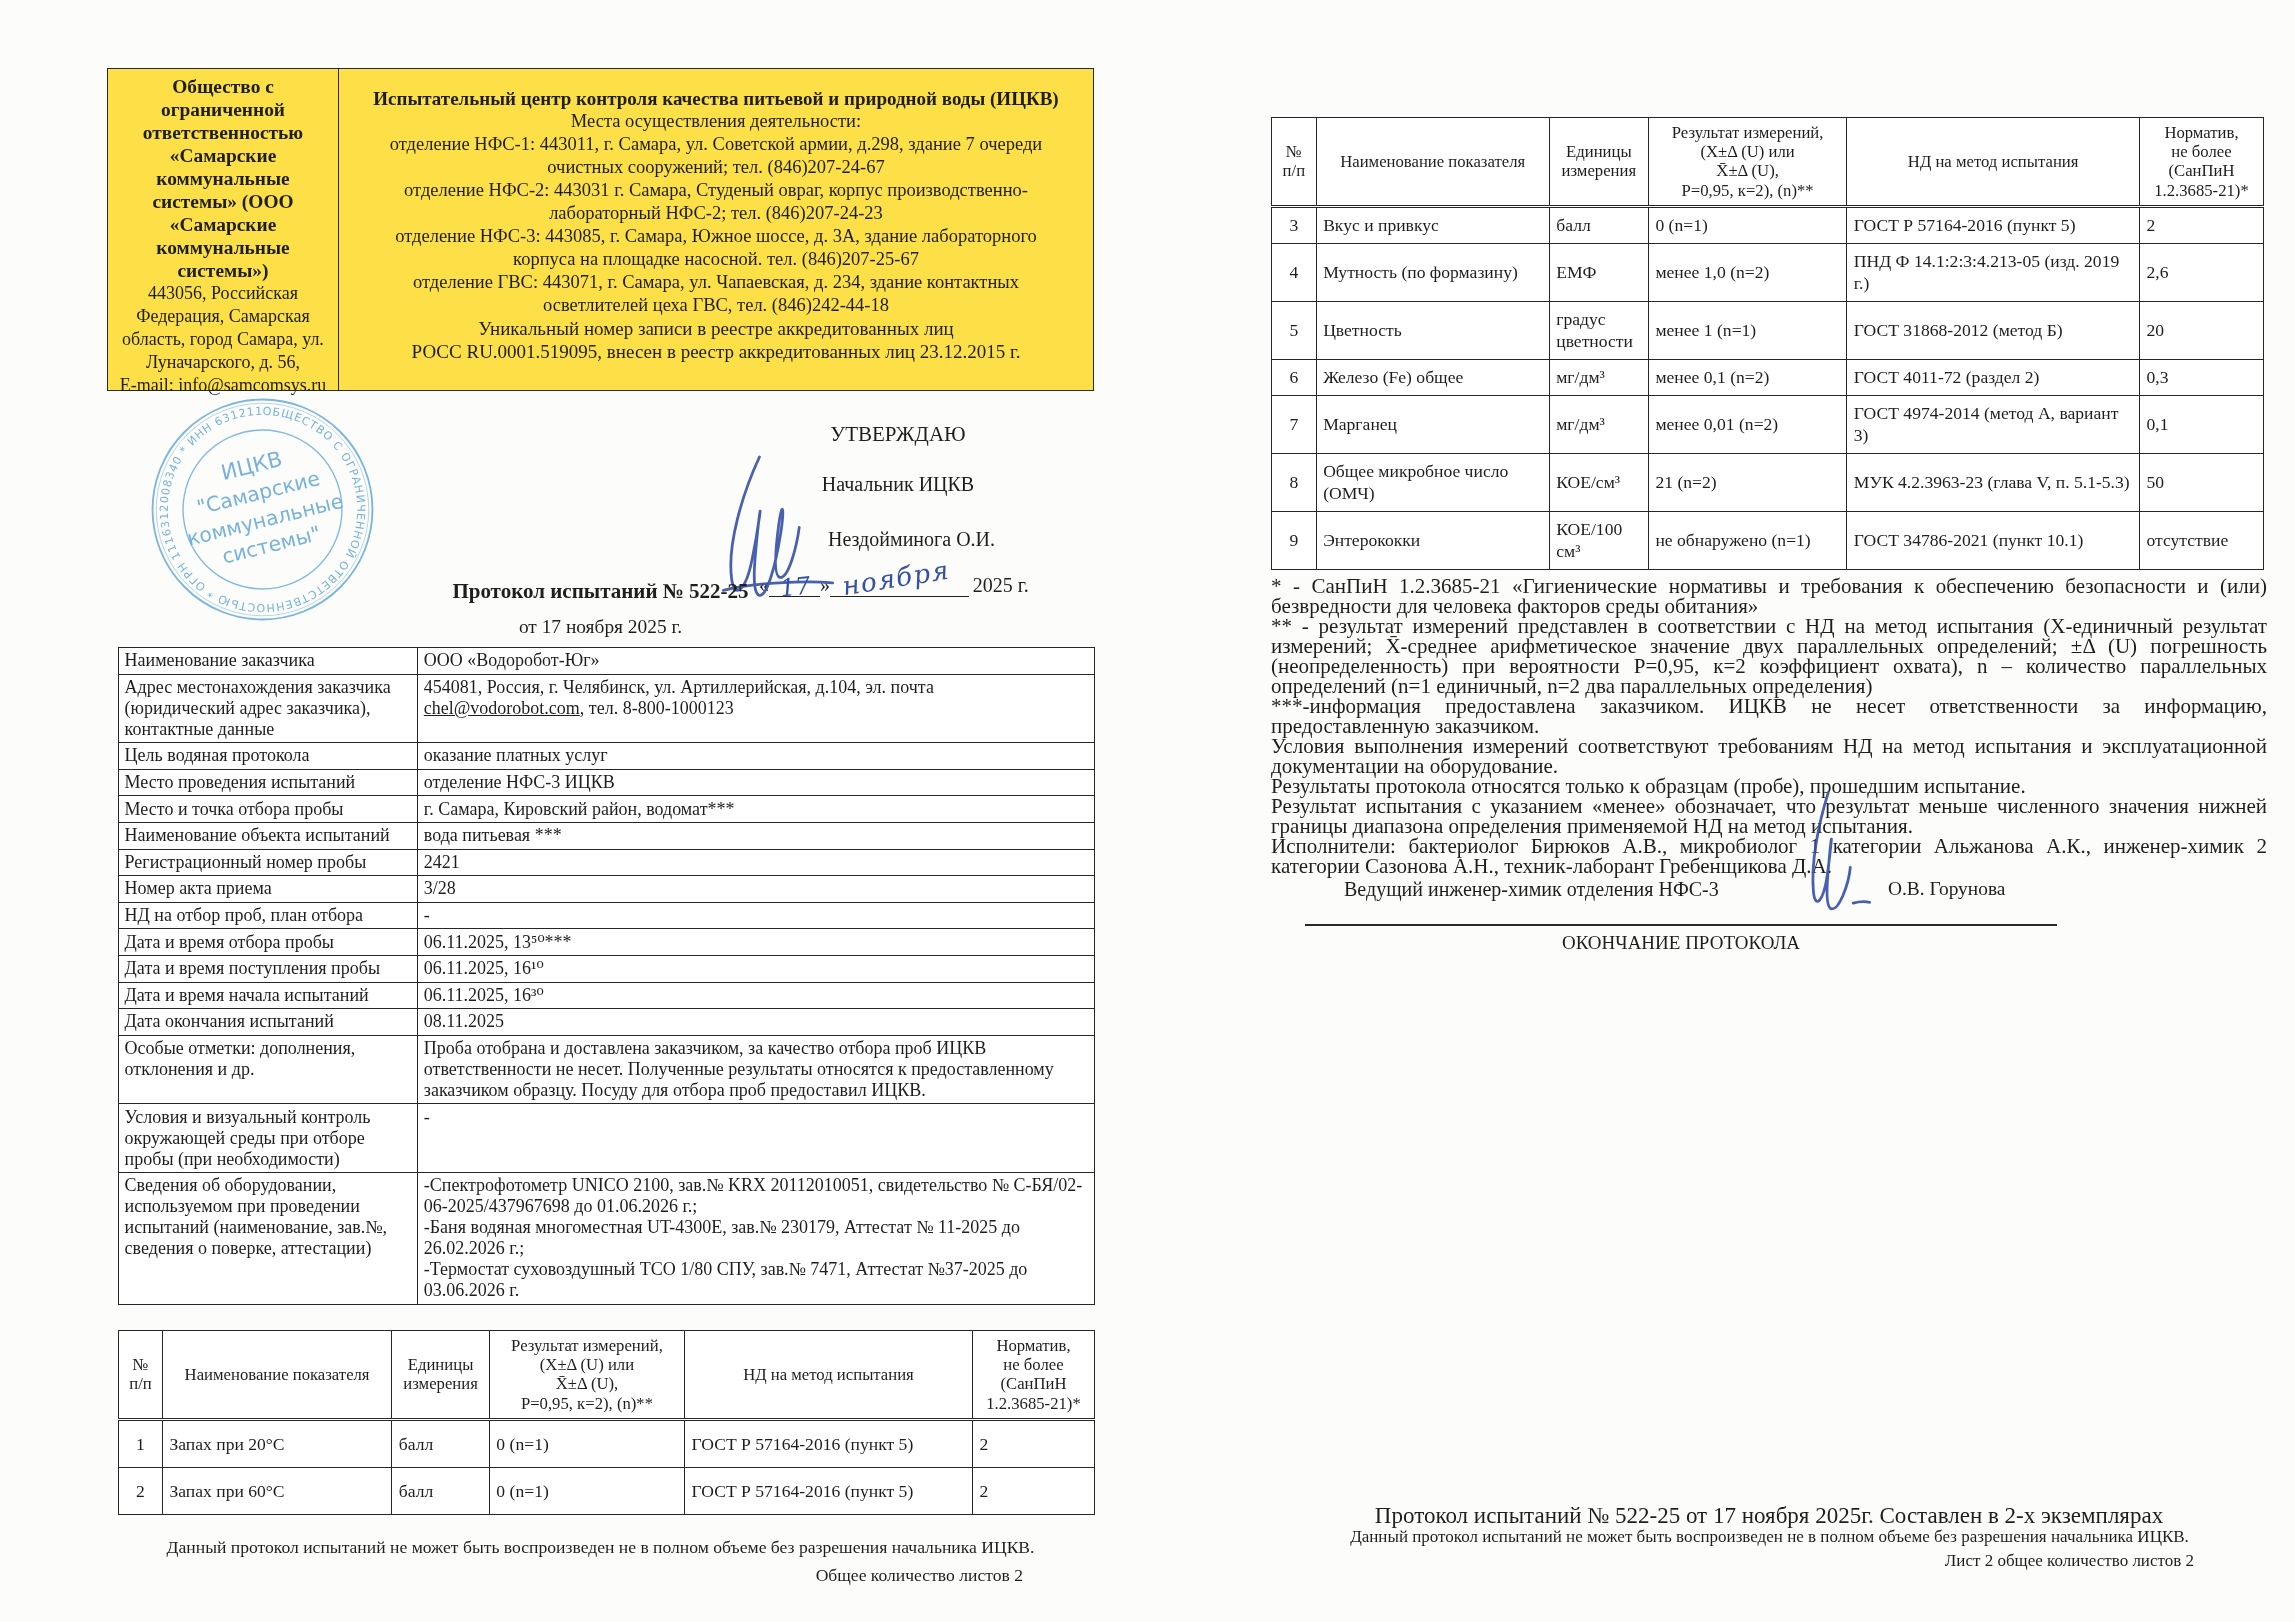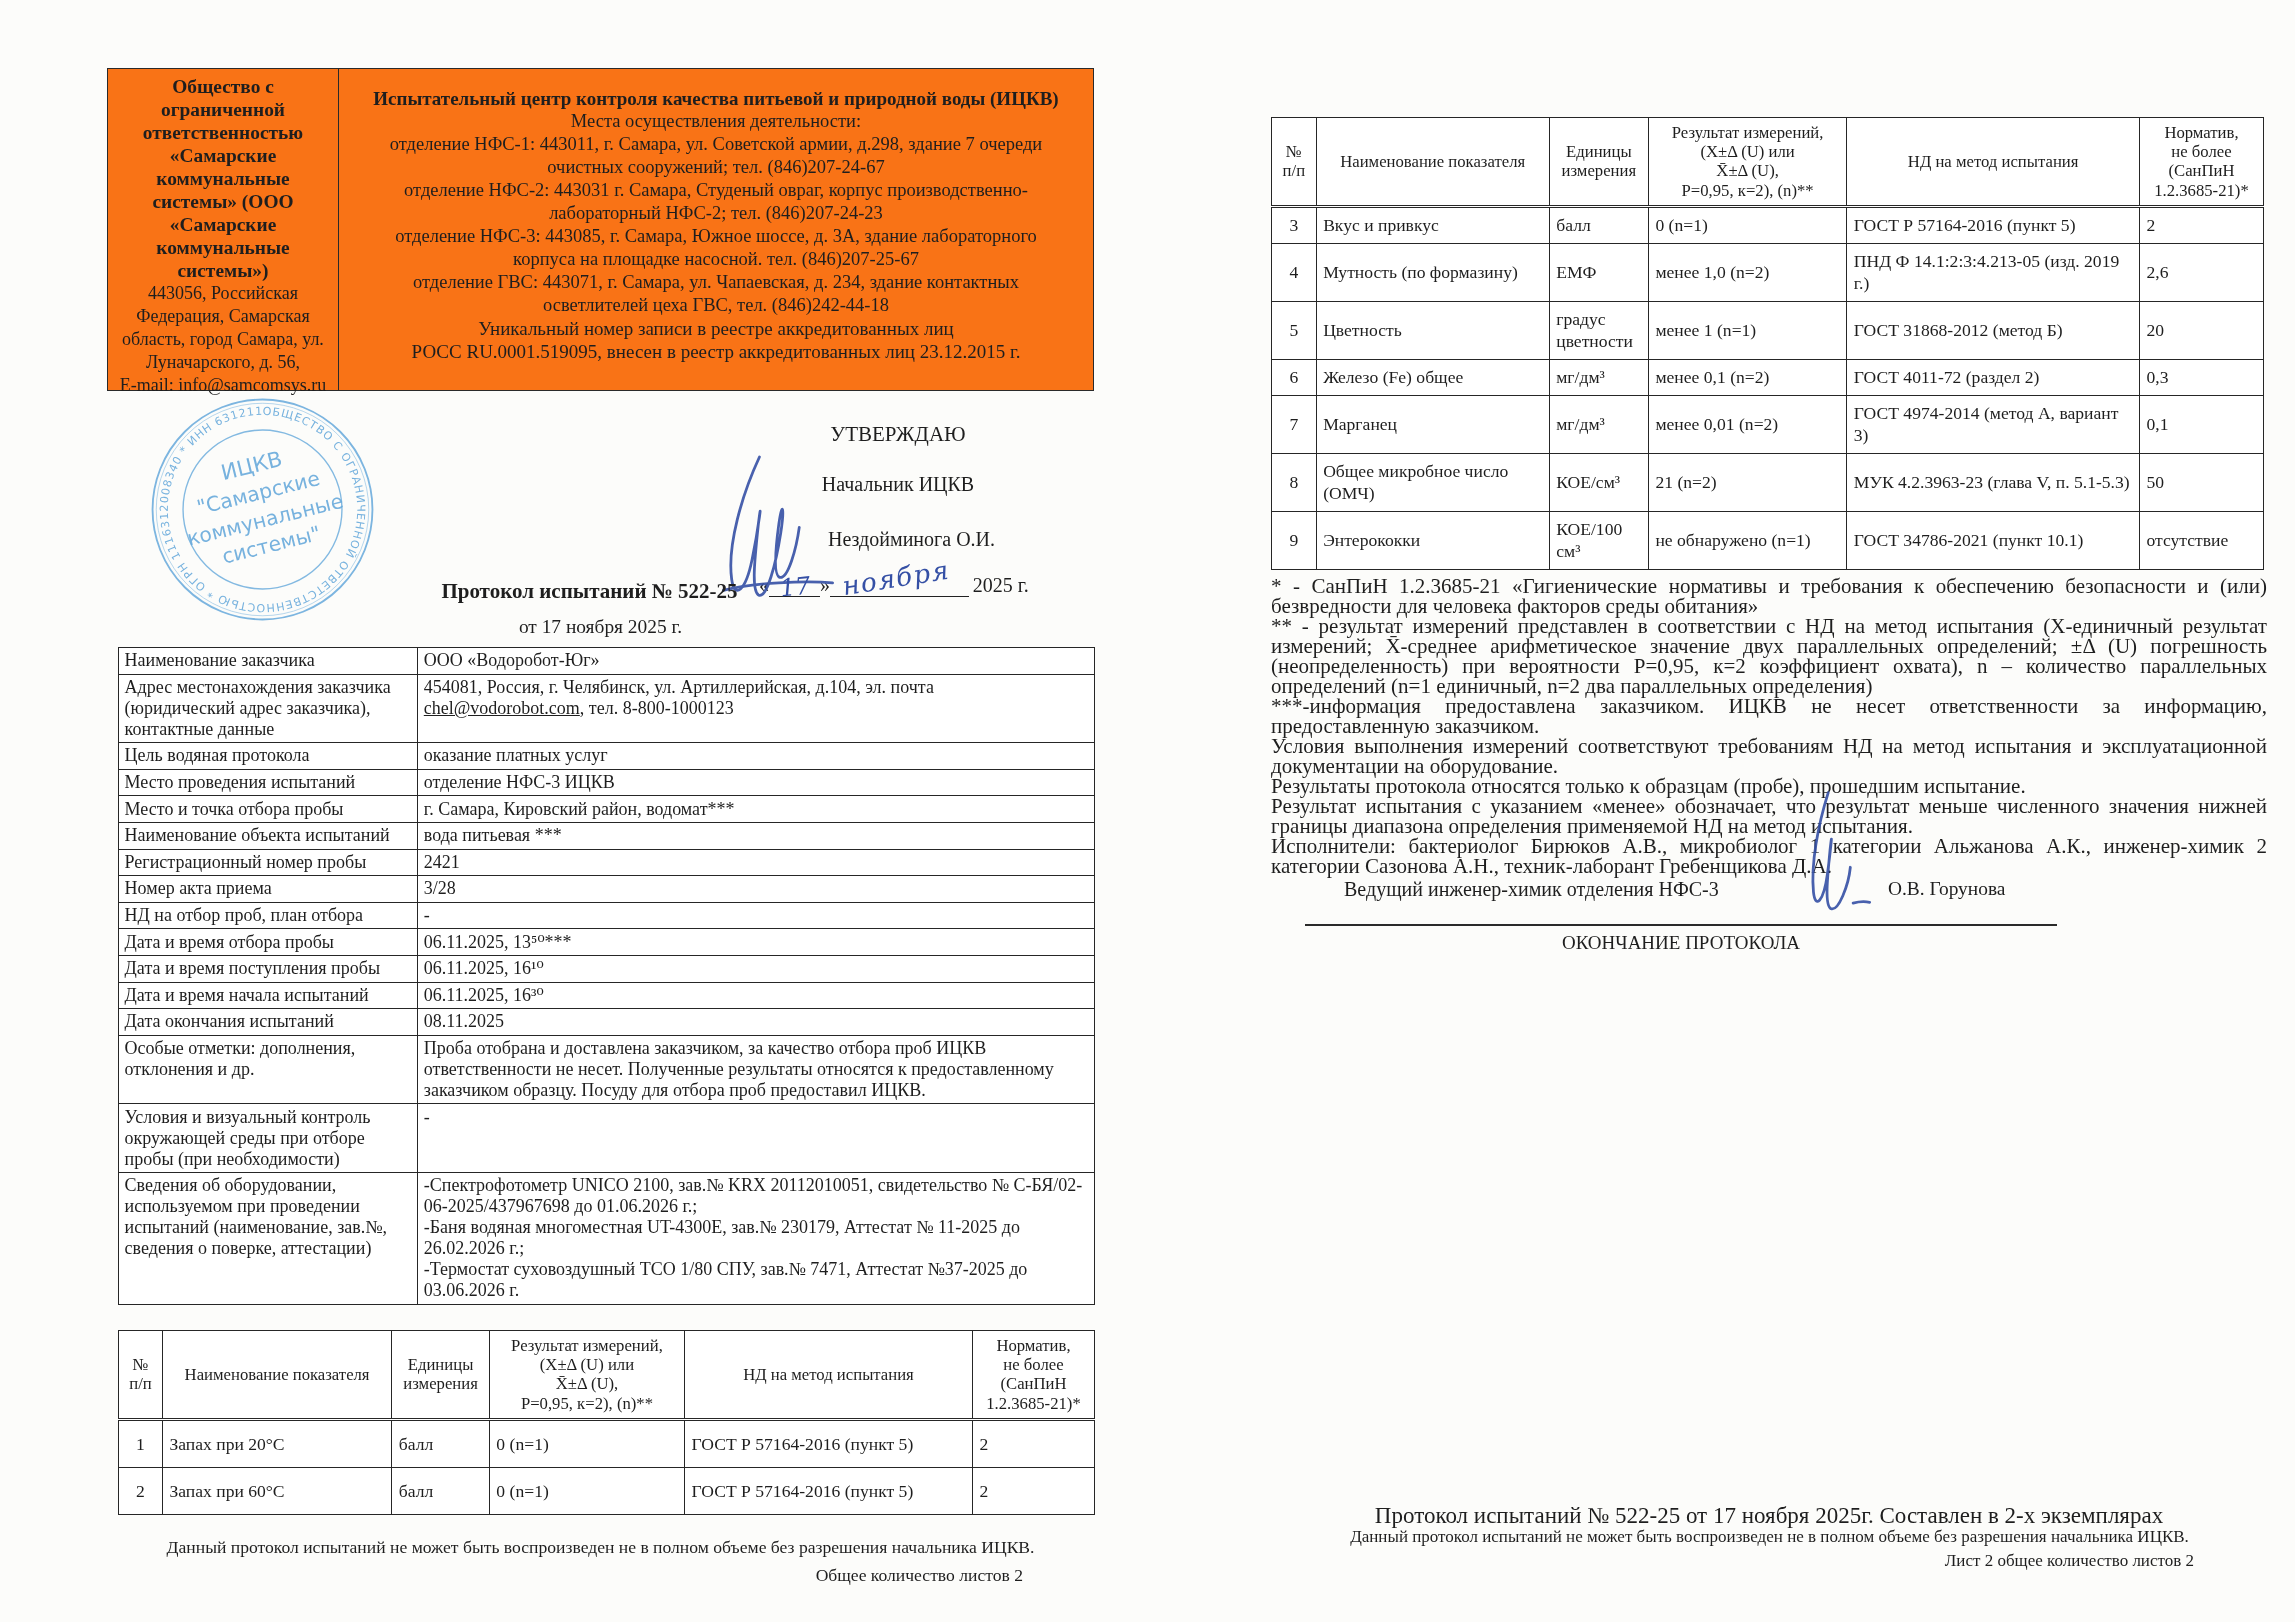--- a/index.html
+++ b/index.html
@@ -13,21 +13,21 @@
   }
   .abs{position:absolute;}
   .prelines{white-space:pre-line;}
   .center{text-align:center;}
   .bold{font-weight:bold;}
 
   
   .hdr-table{
     left:107px;top:68px;width:987px;height:323px;
     display:flex;border:1.9px solid #2a2a2a;box-sizing:border-box;
-    background:#f97316;
+    background:#fde047;
   }
   .hdr-left{
     width:231px;border-right:1.9px solid #2a2a2a;box-sizing:border-box;
     padding:5.6px 4.6px;text-align:center;
   }
   .org-name{font-weight:bold;font-size:19.4px;line-height:23px;}
   .org-addr{font-size:18px;line-height:23px;text-align:center;}
   .hdr-right{flex:1;padding:7.4px 14px;text-align:center;}
   .c-title{font-weight:bold;font-size:19px;line-height:23px;margin-top:10.2px;}
   .c-branches{font-size:18.5px;line-height:23px;}
@@ -44,21 +44,21 @@
   .blank{display:inline-block;border-bottom:1.4px solid #222;height:18.5px;vertical-align:bottom;}
   .blank1{width:51px;}
   .blank2{width:139px;margin-right:3.7px;}
   .hand{color:#3550a5;font-style:italic;font-family:"DejaVu Serif",serif;}
   .hand-day{left:780px;top:573px;font-size:24px;transform:rotate(-6deg);}
   .hand-month{left:842px;top:563px;font-size:26px;transform:rotate(-9deg);letter-spacing:1.4px;}
   .sig1{left:715px;top:444px;width:125px;height:176px;}
   .sig2{left:1772px;top:782px;width:106px;height:153px;}
 
   
-  .title1{left:96px;top:579px;width:987px;font-size:21px;}
+  .title1{left:107px;top:579px;width:987px;font-size:21px;}
   .title2{left:107px;top:616px;width:987px;font-size:19.4px;}
 
   
   .info{
     left:118px;top:647px;width:977px;
     border-collapse:collapse;table-layout:fixed;background:#fff;
   }
   .info td{
     border:1.4px solid #262626;
     font-size:18px;line-height:21px;

